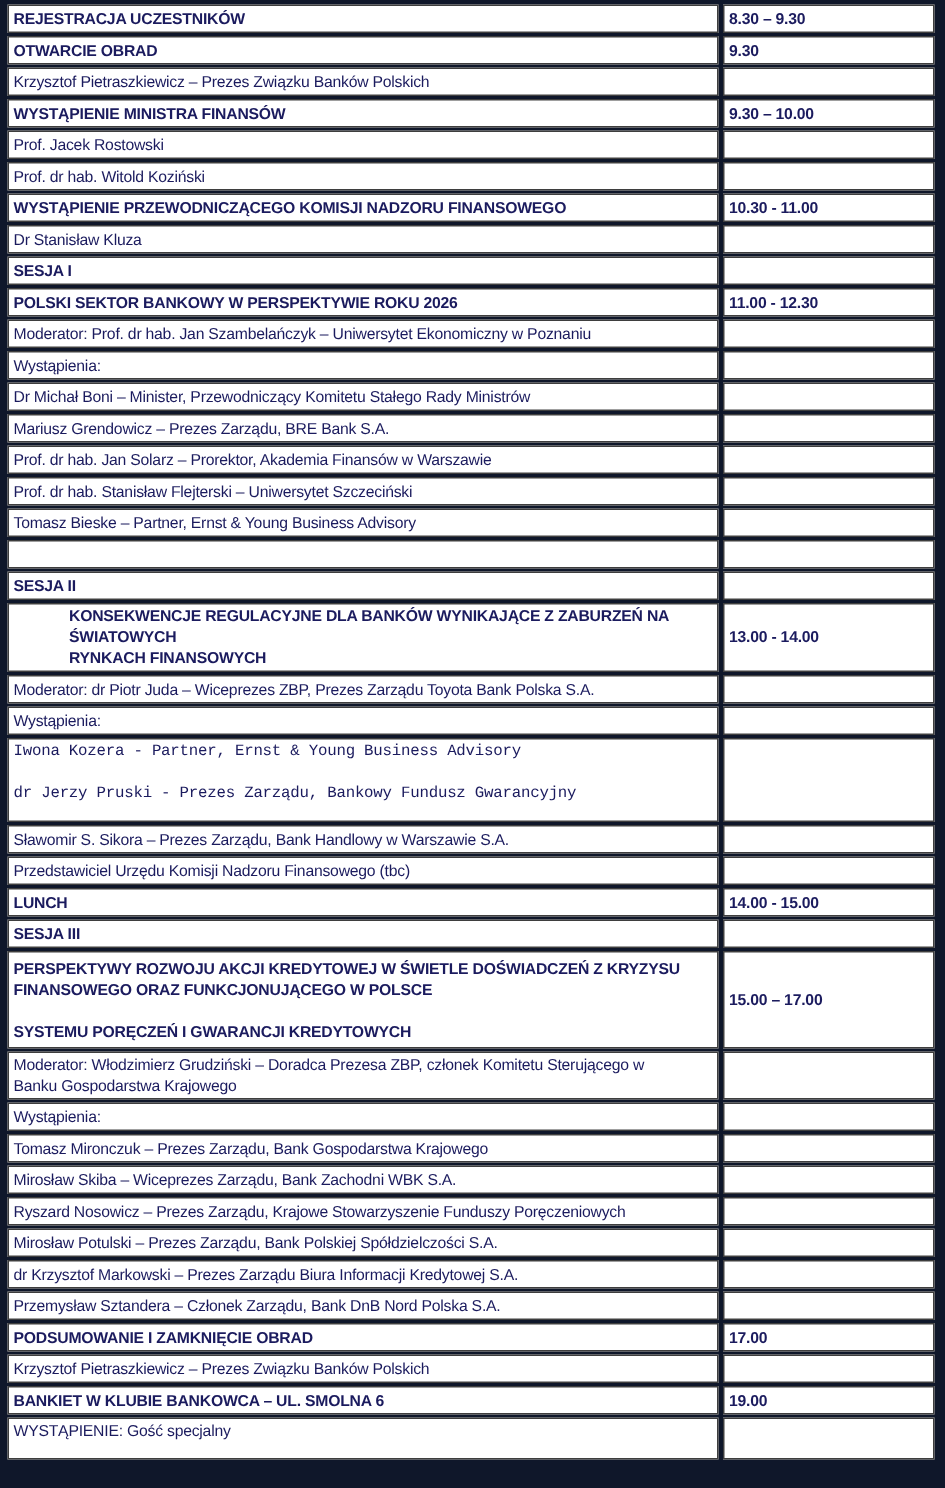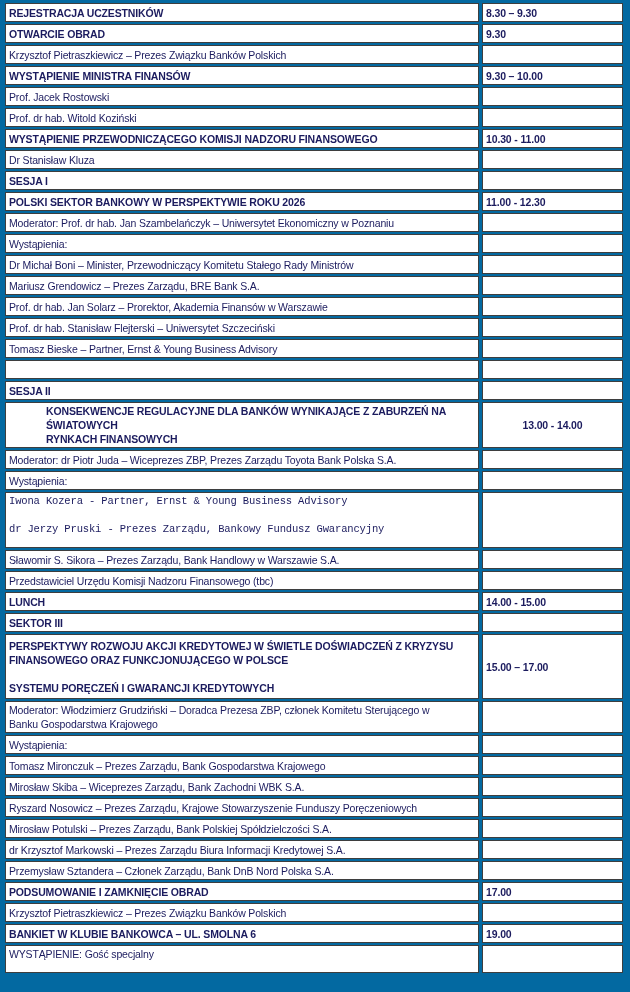--- a/index.html
+++ b/index.html
@@ -9,21 +9,21 @@
     width: 630px;
   }
   body {
     font-family: "Liberation Sans", "DejaVu Sans", sans-serif;
     color: #1b1b5e;
   }
   .page {
     width: 630px;
     height: 992px;
     overflow: hidden;
-    background: #0369a1;
+    background: #0f172a;
   }
   table.agenda {
     border-collapse: separate;
     border-spacing: 3px 2px;
     table-layout: fixed;
     width: 624px;
     margin: 1px 0 0 2px;
   }
   col.c-label { width: 474px; }
   col.c-time  { width: 141px; }
@@ -126,21 +126,21 @@
           <td></td>
           <td></td>
         </tr>
         <tr>
           <td class="bold">SESJA II</td>
           <td class="bold"></td>
         </tr>
         <tr>
           <td class="bold" style="height: 35px; padding-left: 40px;">KONSEKWENCJE REGULACYJNE DLA BANKÓW WYNIKAJĄCE Z ZABURZEŃ NA ŚWIATOWYCH
 RYNKACH FINANSOWYCH</td>
-          <td class="bold" style="height: 35px; text-align: center;">13.00 - 14.00</td>
+          <td class="bold" style="height: 35px;">13.00 - 14.00</td>
         </tr>
         <tr>
           <td>Moderator: dr Piotr Juda – Wiceprezes ZBP, Prezes Zarządu Toyota Bank Polska S.A.</td>
           <td></td>
         </tr>
         <tr>
           <td>Wystąpienia:</td>
           <td></td>
         </tr>
         <tr>
@@ -155,21 +155,21 @@
         </tr>
         <tr>
           <td>Przedstawiciel Urzędu Komisji Nadzoru Finansowego (tbc)</td>
           <td></td>
         </tr>
         <tr>
           <td class="bold">LUNCH</td>
           <td class="bold">14.00 - 15.00</td>
         </tr>
         <tr>
-          <td class="bold">SEKTOR III</td>
+          <td class="bold">SESJA III</td>
           <td class="bold"></td>
         </tr>
         <tr>
           <td class="bold" style="height: 65px;">PERSPEKTYWY ROZWOJU AKCJI KREDYTOWEJ W ŚWIETLE DOŚWIADCZEŃ Z KRYZYSU
 FINANSOWEGO ORAZ FUNKCJONUJĄCEGO W POLSCE
 
 SYSTEMU PORĘCZEŃ I GWARANCJI KREDYTOWYCH</td>
           <td class="bold" style="height: 65px;">15.00 – 17.00</td>
         </tr>
         <tr>

